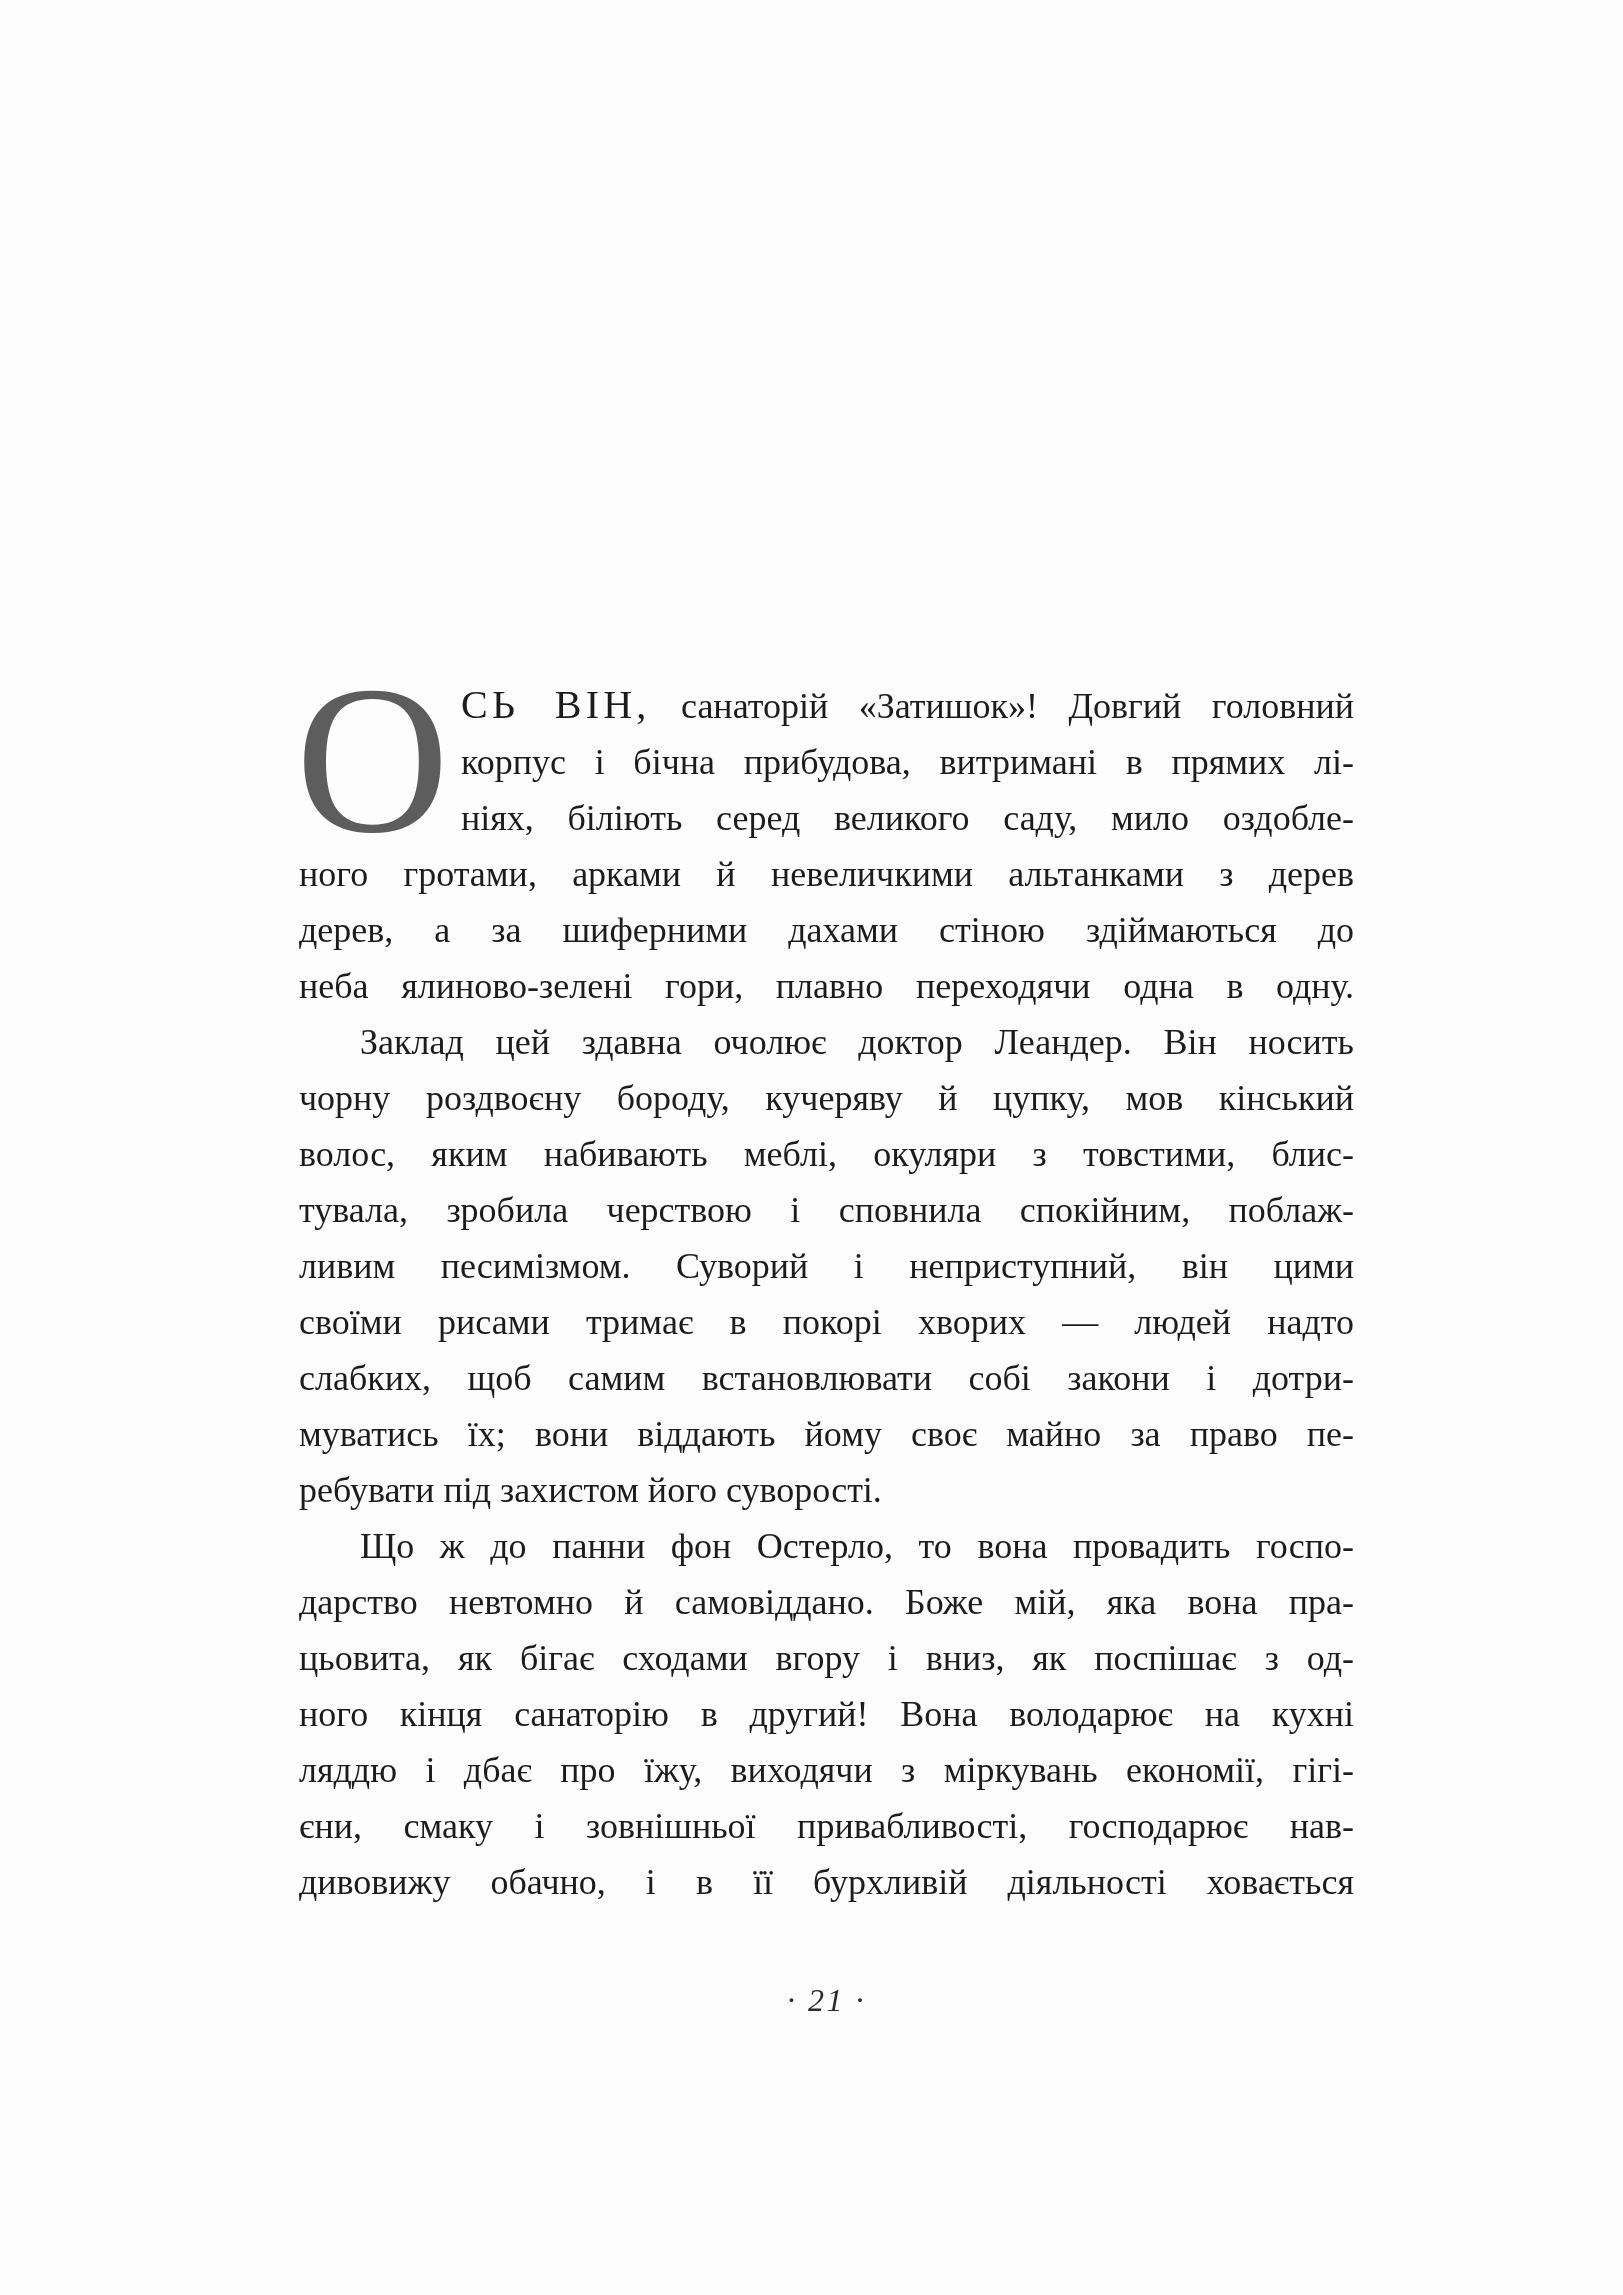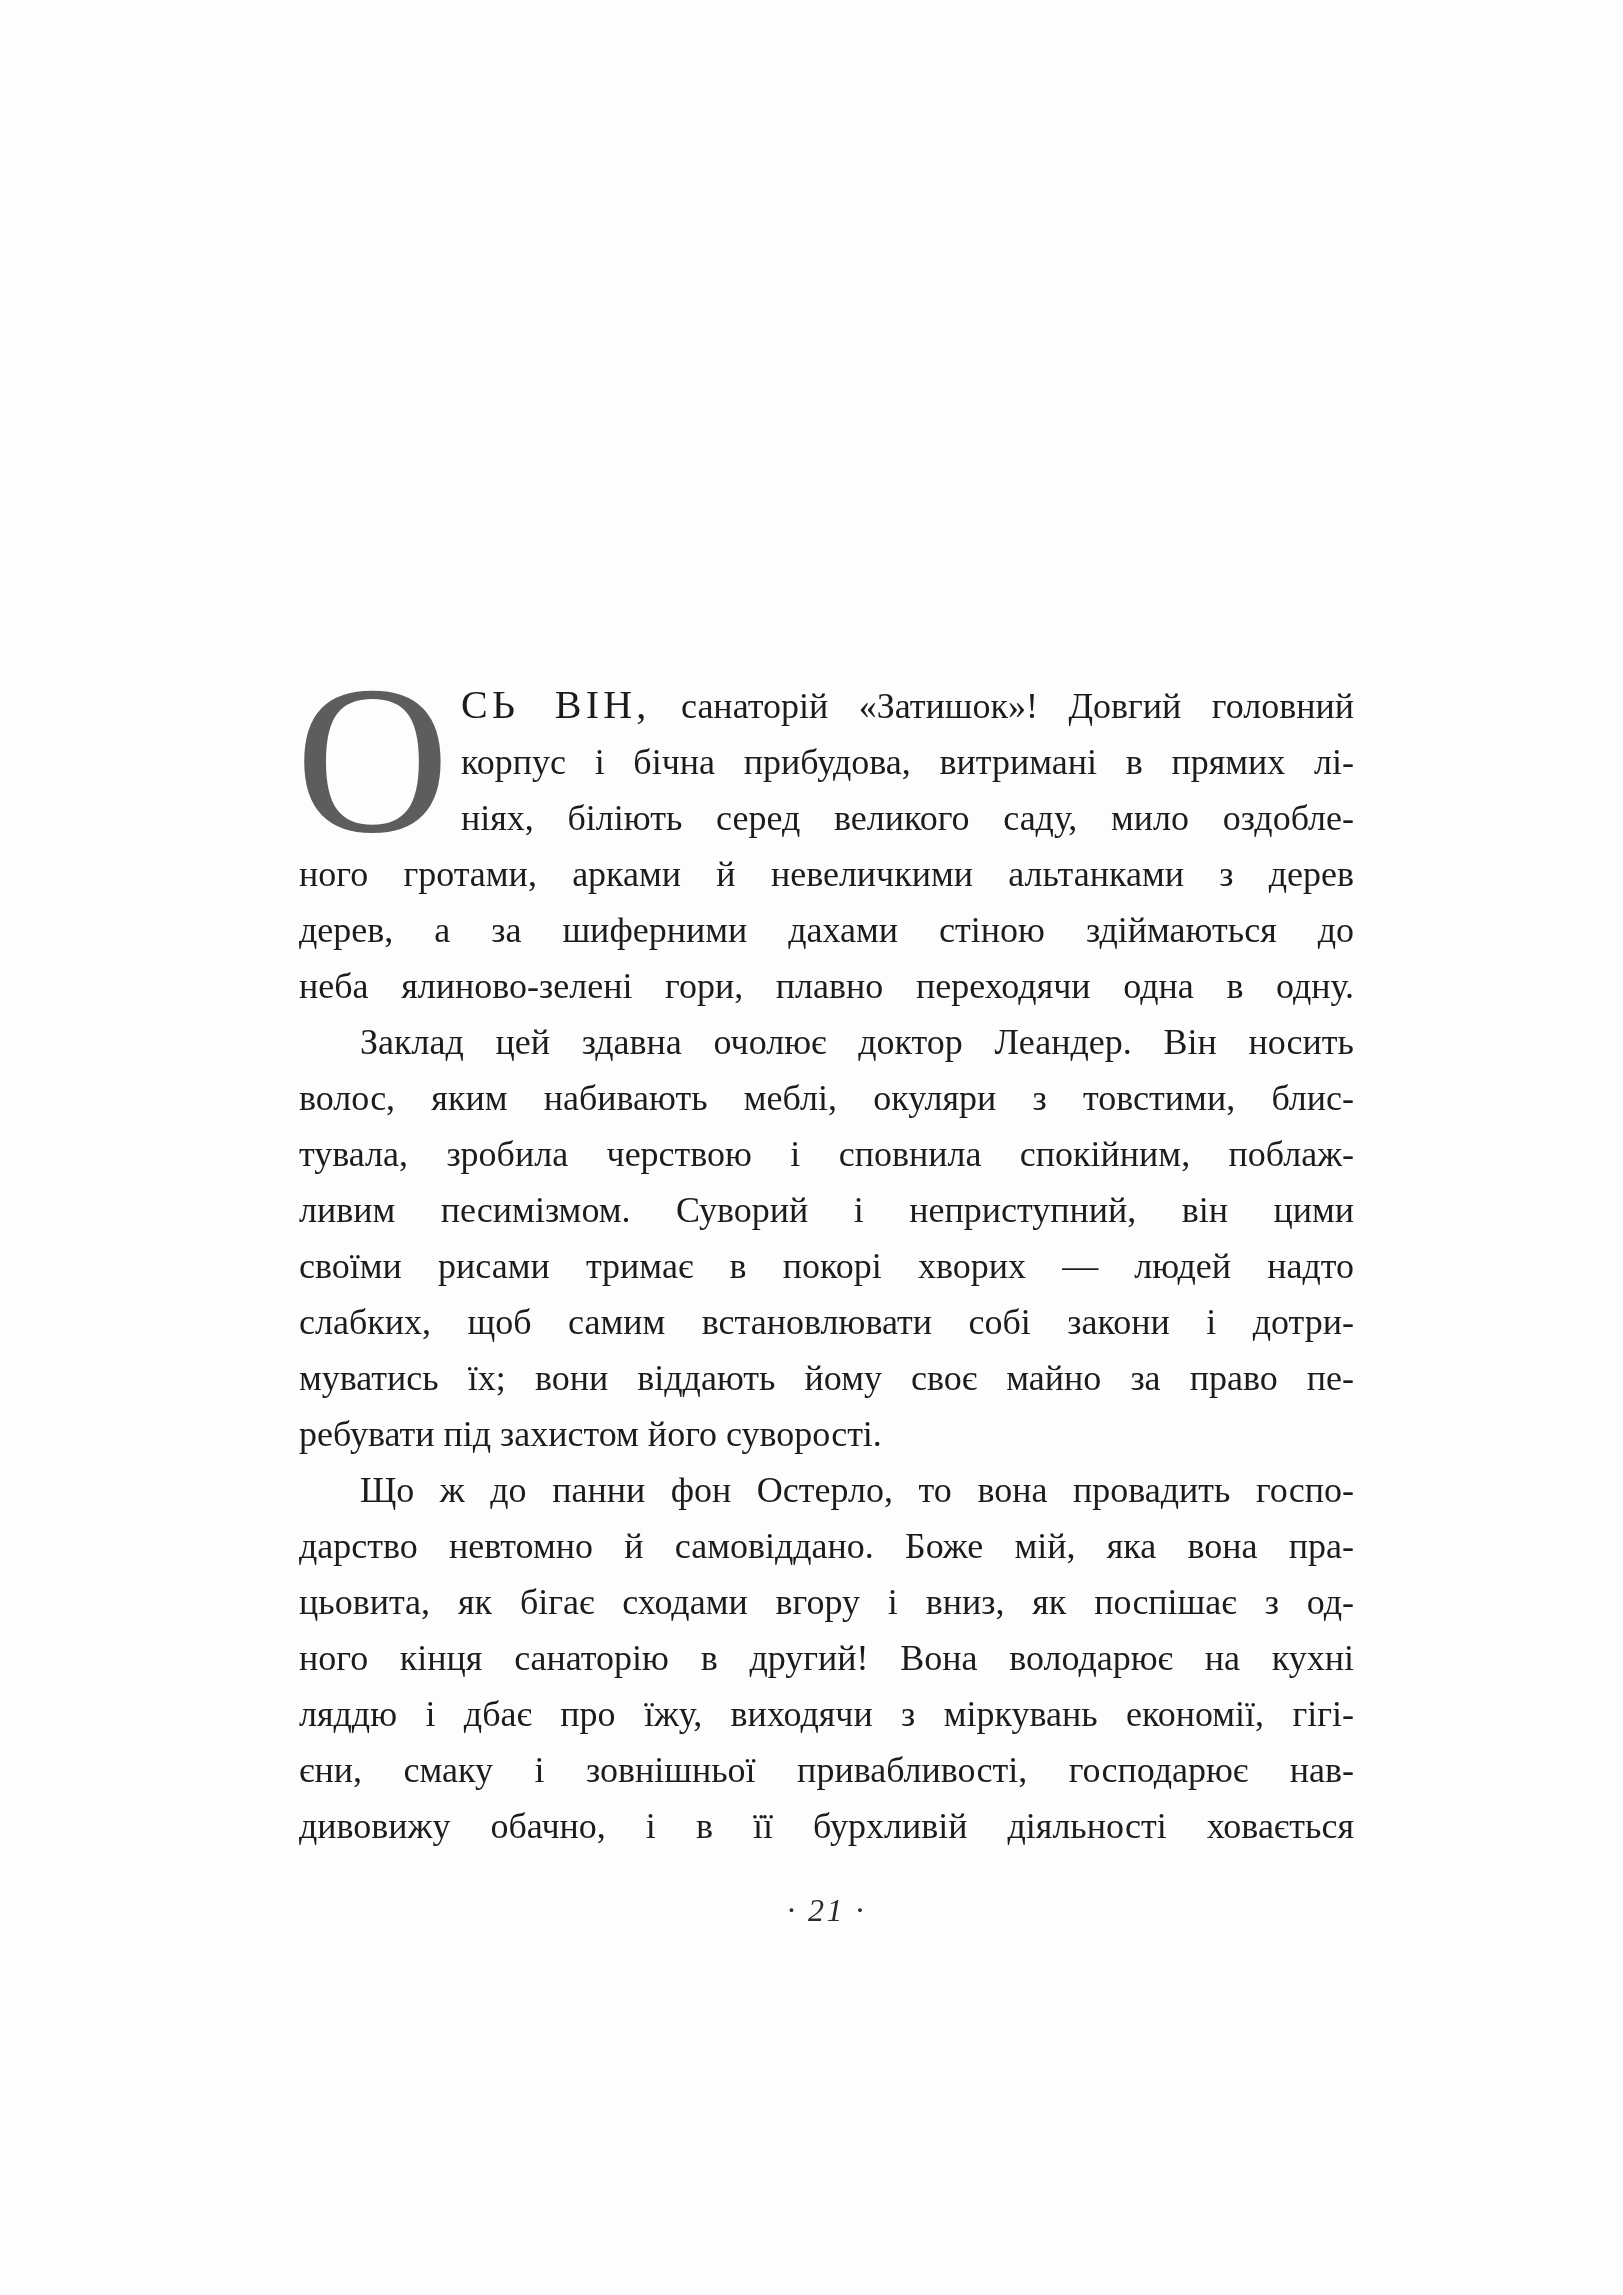--- a/index.html
+++ b/index.html
@@ -49,21 +49,21 @@
     color: #5d5d5d;
     text-align: left;
     text-align-last: left;
   }
   .opener {
     text-transform: uppercase;
     font-size: 40px;
     letter-spacing: 4.2px;
   }
   .page-number {
-    margin-top: 38px;
+    margin-top: 72px;
     text-align: left;
     text-align-last: center;
     font-style: italic;
     font-size: 32px;
     letter-spacing: 2.5px;
     color: #2b2b2b;
   }
 </style>
 </head>
 <body>
@@ -77,20 +77,21 @@
       <div class="line dc"><span class="opener">сь він,</span> <span>санаторій «Затишок»! Довгий головний</span></div>
       <div class="line dc">корпус і бічна прибудова, витримані в прямих лі-</div>
       <div class="line dc">ніях, біліють серед великого саду, мило оздобле-</div>
       <div class="line">ного гротами, арками й невеличкими альтанками з дерев</div>
       <div class="line">дерев, а за шиферними дахами стіною здіймаються до</div>
       <div class="line">неба ялиново-зелені гори, плавно переходячи одна в одну.</div>
     </div>
 
     <div>
       <div class="line indent">Заклад цей здавна очолює доктор Леандер. Він носить</div>
+      <div class="line">чорну роздвоєну бороду, кучеряву й цупку, мов кінський</div>
       <div class="line">волос, яким набивають меблі, окуляри з товстими, блис-</div>
       <div class="line">тувала, зробила черствою і сповнила спокійним, поблаж-</div>
       <div class="line">ливим песимізмом. Суворий і неприступний, він цими</div>
       <div class="line">своїми рисами тримає в покорі хворих — людей надто</div>
       <div class="line">слабких, щоб самим встановлювати собі закони і дотри-</div>
       <div class="line">муватись їх; вони віддають йому своє майно за право пе-</div>
       <div class="line end">ребувати під захистом його суворості.</div>
     </div>
 
     <div>

